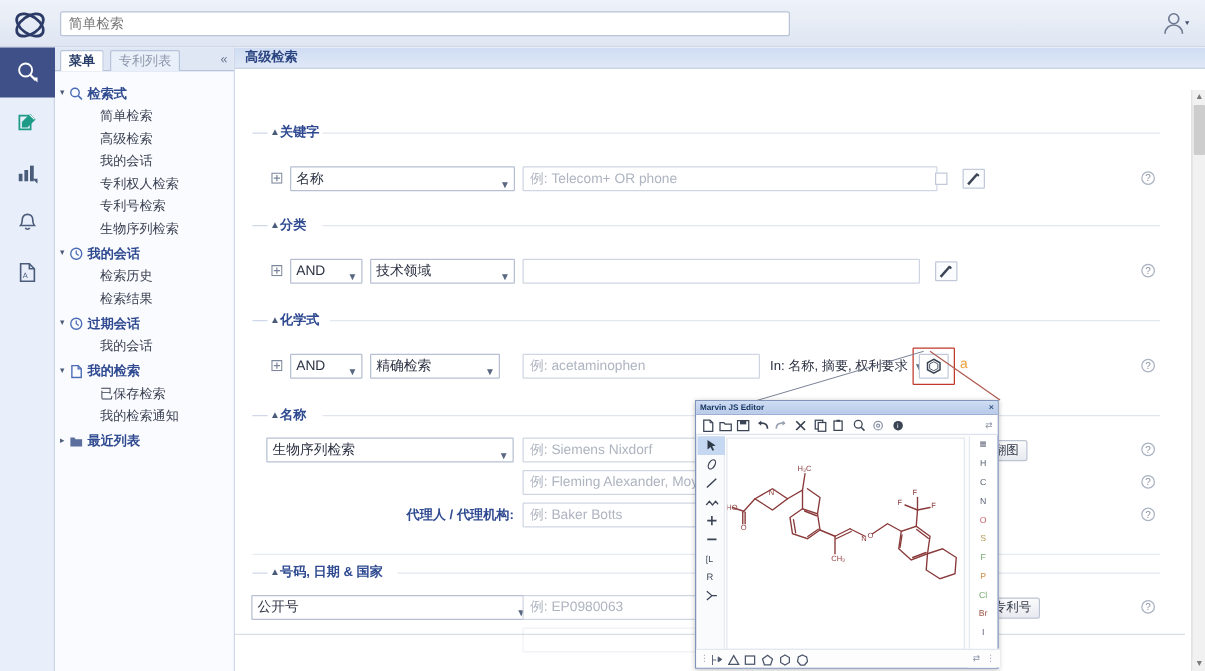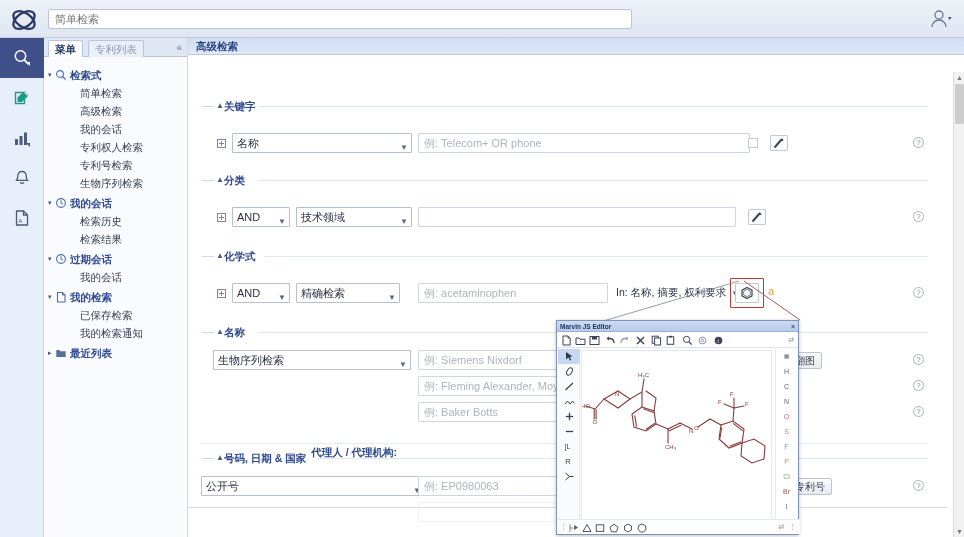--- a/index.html
+++ b/index.html
@@ -522,21 +522,21 @@
       </div>
 
       <div class="row" style="left:0;top:321px;width:740px;">
         <div class="txt" style="left:230px;top:0;width:318px;">
           <span class="eg">例: Fleming Alexander, Moyer And</span>
         </div>
         <span class="help" style="left:725px;top:4px;">?</span>
       </div>
 
       <div class="row" style="left:0;top:347px;width:740px;">
-        <div class="label-right" style="left:11px;top:0;width:198px;margin-top:40px;">代理人 / 代理机构:</div>
+        <div class="label-right" style="left:25px;top:0;width:198px;">代理人 / 代理机构:</div>
         <div class="txt" style="left:230px;top:0;width:318px;">
           <span class="eg">例: Baker Botts</span>
         </div>
         <span class="help" style="left:725px;top:4px;">?</span>
       </div>
 
       <div class="greybtn" style="left:600px;top:297px;">翻图</div>
 
       <div class="hr" style="left:14px;top:388px;width:726px;"></div>
       <div class="legend" style="position:absolute;left:0;top:396px;width:740px;">

